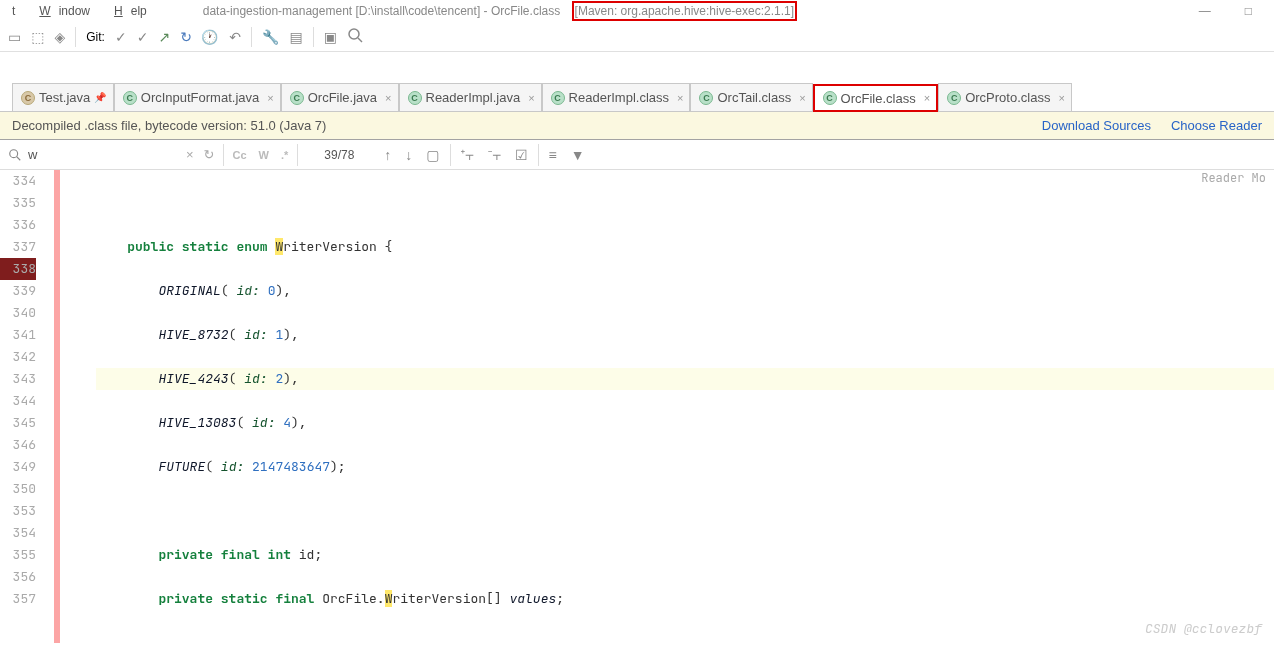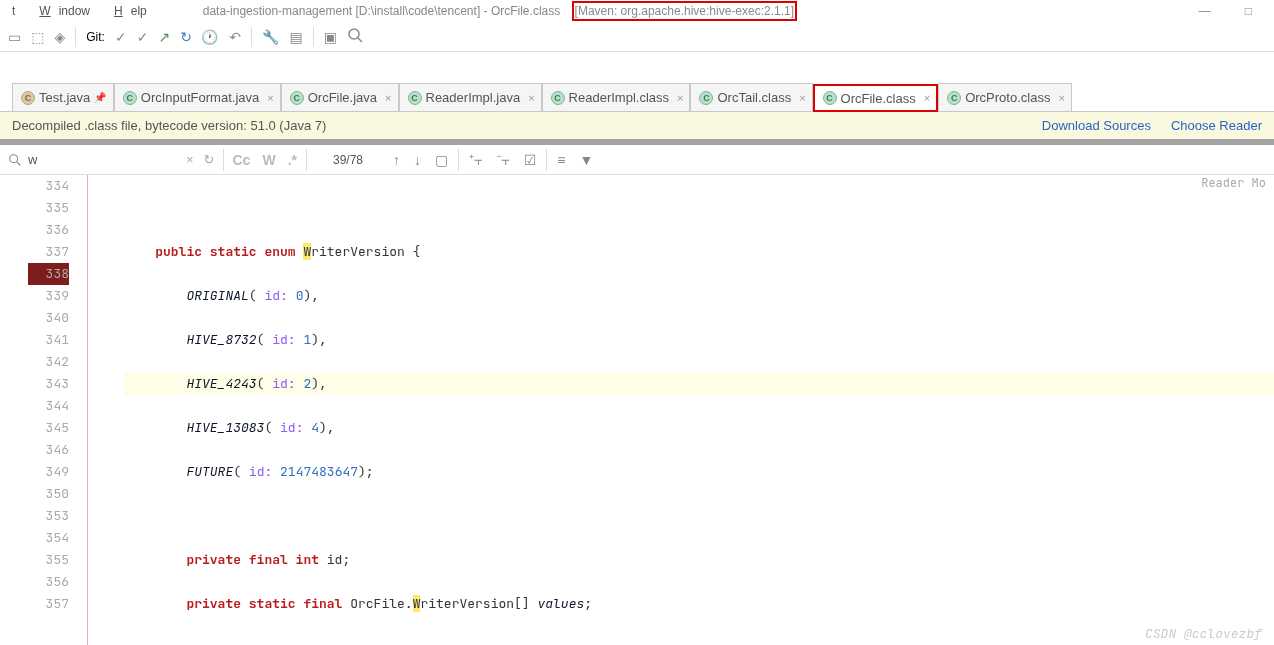--- a/index.html
+++ b/index.html
@@ -15,48 +15,48 @@
 .toolbar svg, .toolbar .ic { width: 16px; height: 16px; }
 .gitlbl { color: #000000; font-size: 12px; }
 .spacer { height: 32px; }
 .tabs { display: flex; align-items: flex-end; padding-left: 12px; border-bottom: 1px solid #c8c8c8; height: 28px; }
 .tab { display: flex; align-items: center; padding: 4px 6px 4px 8px; border: 1px solid #c8c8c8; border-bottom: none; background: #f5f5f5; color: #555; margin-right: 0; height: 28px; font-size: 13px; gap: 4px; }
 .tab.active { background: #fff; border-bottom: 1px solid #fff; margin-bottom: -1px; }
 .tab.hl { border: 2px solid #d00; }
 .tab .cicon { width: 14px; height: 14px; border-radius: 50%; background: #b8e0c8; border: 1px solid #7ab890; position: relative; display:inline-flex;align-items:center;justify-content:center;font-size:9px;color:#3a7a50;font-weight:bold; }
 .tab .close { color: #999; font-size: 11px; padding-left: 4px; }
 .tab .pin { color: #888; font-size: 10px; }
-.banner { background: #fbf8e0; border-bottom: 6px solid #a3a3a3; padding: 6px 12px; display: flex; align-items: center; color: #555; font-size: 13px; }
+.banner { background: #fbf8e0; border-bottom: 1px solid #a3a3a3; padding: 6px 12px; display: flex; align-items: center; color: #555; font-size: 13px; }
 .banner .links { margin-left: auto; display: flex; gap: 20px; }
 .banner .links span { color: #2864c7; cursor: pointer; }
 .findbar { height: 30px; display: flex; align-items: center; border-bottom: 1px solid #ddd; padding: 0 8px; gap: 6px; color: #888; }
 .findbar .searchic { width: 14px; height: 14px; }
 .findbar input { border: none; outline: none; font-size: 13px; color: #555; width: 150px; }
 .findbar .vsep { width: 1px; height: 22px; background: #ddd; }
 .findbar .ctrl { color: #aaa; font-size: 13px; padding: 0 2px; }
 .findbar .count { color: #555; padding: 0 20px; }
 .editor { display: flex; height: calc(645px - 22px - 30px - 32px - 28px - 30px - 30px); font-family: "JetBrains Mono", Consolas, monospace; font-size: 13px; position: relative; }
-.gutter { width: 60px; background: #fff; text-align: right; padding-right: 18px; color: #aaa; line-height: 22px; border-right: 1px solid #fca5a5; margin-left: 28px; }
+.gutter { width: 60px; background: #fff; text-align: right; padding-right: 18px; color: #aaa; line-height: 22px; border-right: 6px solid #fca5a5; }
 .gutter .ln { height: 22px; }
 .gutter .hl { background: #7f1d1d; }
 .foldcol { width: 16px; background: #fff; }
 .code { flex: 1; line-height: 22px; white-space: pre; position: relative; padding-left: 20px; }
 .code .row { height: 22px; }
 .code .hlrow { background: #fdfde8; }
-.kw { color: #b91c1c; font-weight: bold; }
+.kw { color: #15803d; font-weight: bold; }
 .it { color: #0f172a; font-style: italic; }
 .num { color: #3070c0; }
-.gray { color: #8b5cf6; }
+.gray { color: #14532d; font-style: italic; }
 .sel { background: #ffe86b; }
 .rightfloat { position: absolute; top: 0; right: 8px; color: #aaa; font-size: 12px; }
 .watermark { position: absolute; bottom: 6px; right: 12px; color: #ccc; font-size: 13px; font-style: italic; }
 .toolbar .tbic { cursor:pointer; color:#888; font-size:14px; }
 .green { color: #4a9c4a; }
 .blue { color: #4a7abc; }
-.findbar .opt { color:#bbb; font-size:14px; font-weight:bold; padding:0 3px; }
+.findbar .opt { color:#bbb; font-size:11px; font-weight:bold; padding:0 3px; }
 .findbar .arrow { color:#888; padding: 0 4px; font-size: 14px; }
 </style>
 </head>
 <body>
 
 <div class="menubar">
   <span>t</span>
   <span><span class="u">W</span>indow</span>
   <span><span class="u">H</span>elp</span>
   <div class="title-area">

